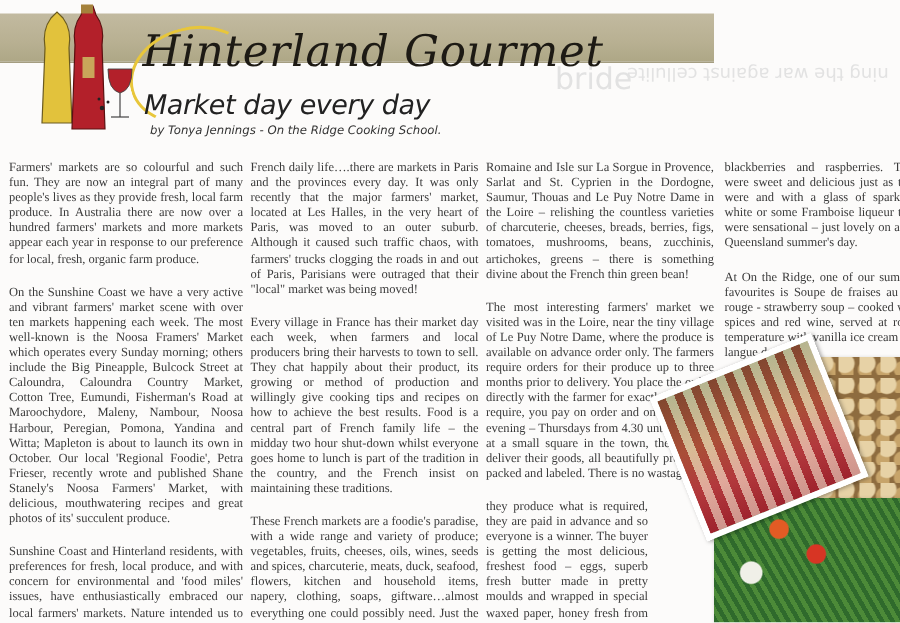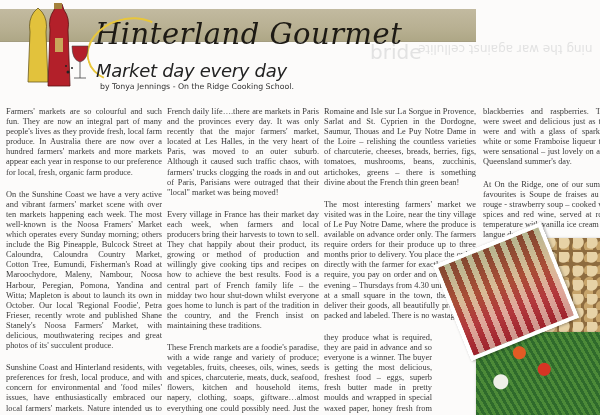--- a/index.html
+++ b/index.html
@@ -7,21 +7,21 @@
          font-family:"Liberation Serif", serif; color:#2a2a2a; }
   .band { position:absolute; left:0; top:9px; width:476px; height:32px;
           background:linear-gradient(#c2baa0,#b8b092 60%,#aea786); border-bottom:1px solid #a49d80; }
   .band-title { position:absolute; left:95px; top:8px; font-family:"DejaVu Serif", serif; font-style:italic;
           font-size:29px; color:#1d1a14; letter-spacing:0.5px; }
   .ghost { position:absolute; font-family:"DejaVu Sans", sans-serif; color:#e2e2e2; }
   .swirl { position:absolute; border:2px solid #e8c63a; border-radius:50%; }
   .art { position:absolute; left:20px; top:2px; width:78px; height:88px; }
   .headline { position:absolute; left:96px; top:60px; font-family:"DejaVu Sans", sans-serif; font-style:italic;
           font-size:18px; color:#222; letter-spacing:-0.3px; }
-  .byline { position:absolute; left:100px; top:82px; font-family:"DejaVu Sans", sans-serif; 
+  .byline { position:absolute; left:100px; top:82px; font-family:"DejaVu Sans", sans-serif; font-style:italic;
           font-size:7.8px; color:#333; }
   .col { position:absolute; font-size:8.35px; line-height:10.1px; text-align:justify; color:#3a3a3a; }
   .col p { margin:12px 0 9px 0; }
   .c1 { left:6px; top:95px; width:156px; }
   .c2 { left:167px; top:95px; width:152px; }
   .c3 { left:324px; top:95px; width:152px; }
   .c4 { left:483px; top:95px; width:130px; }
   .c3 p.narrow { width:108px; text-align:justify; }
   .bold { font-weight:bold; color:#151515; }
   .photo { position:absolute; overflow:hidden; box-shadow:1px 1px 3px rgba(0,0,0,.35); }

